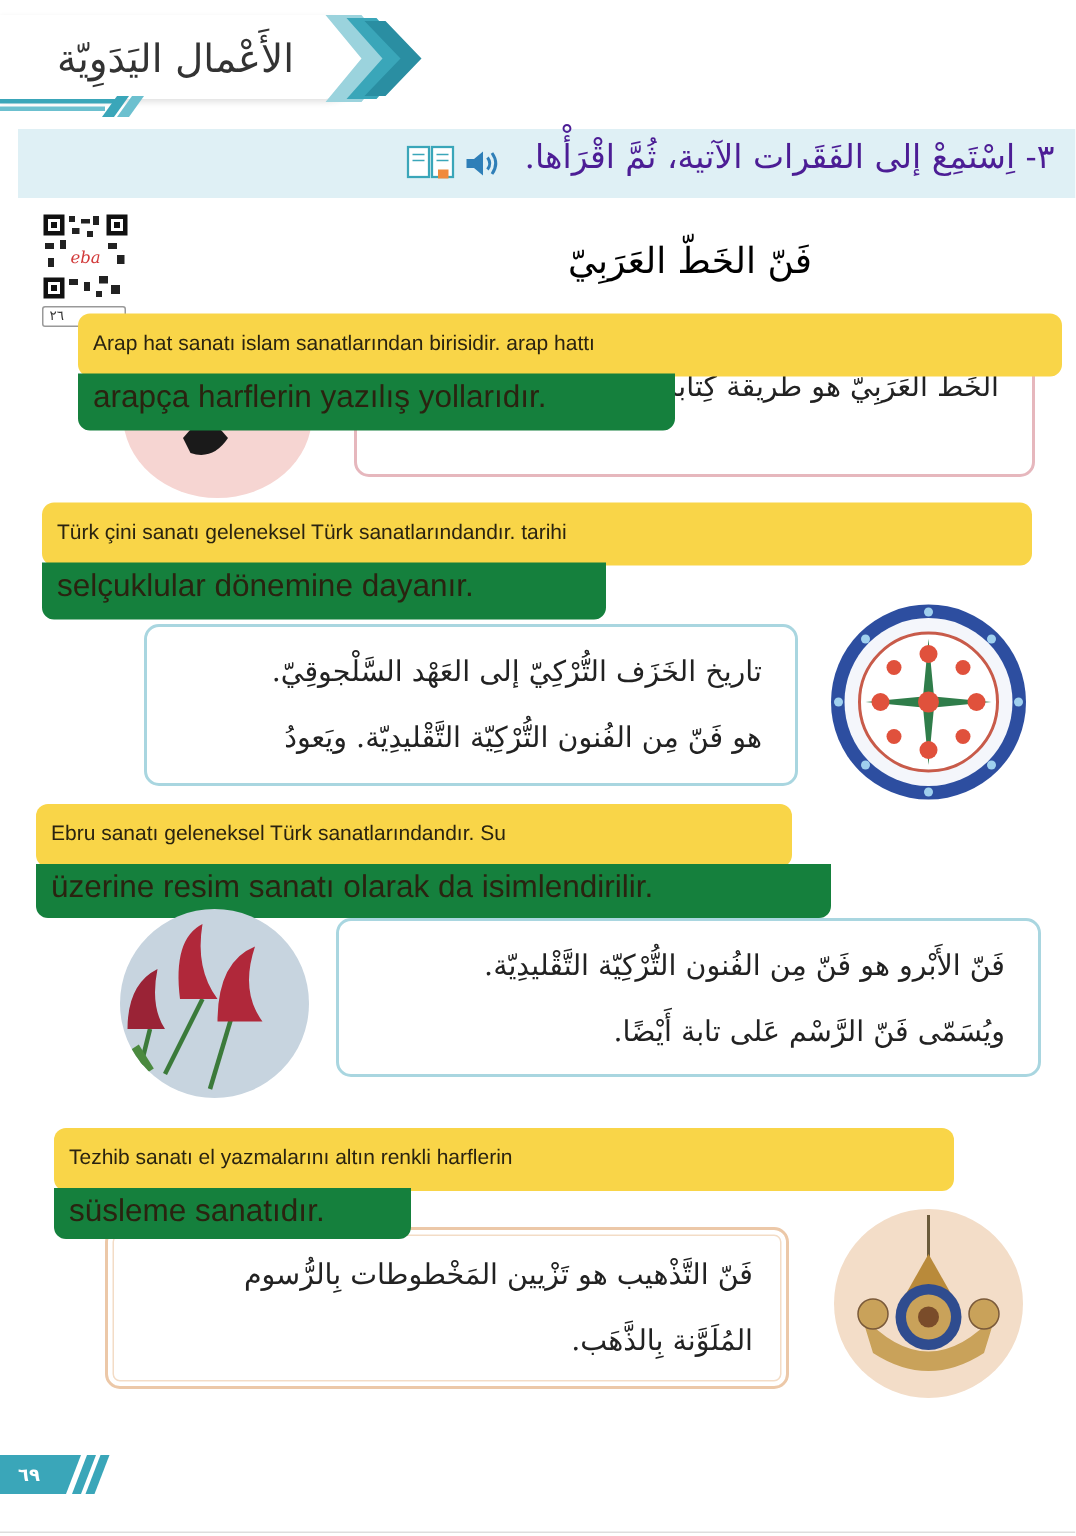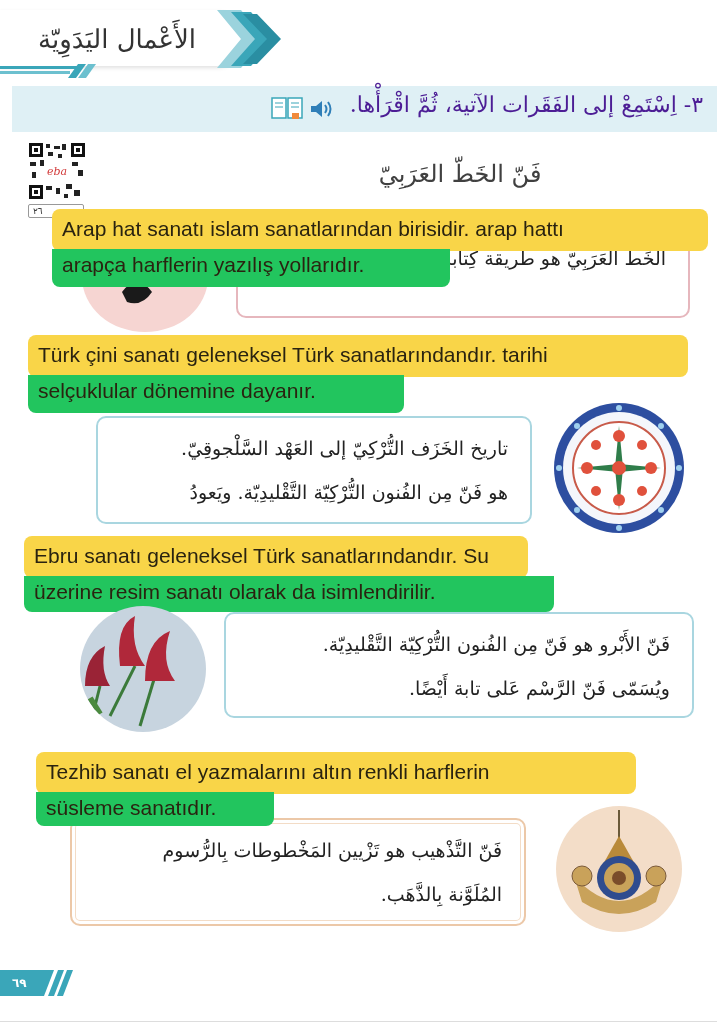--- a/index.html
+++ b/index.html
@@ -36,44 +36,44 @@
   
   .qr { position: absolute; left: 28px; top: 142px; width: 58px; height: 58px; }
   .qr-code-label {
     position: absolute; left: 28px; top: 204px; width: 56px; height: 14px;
     border: 1px solid #999; border-radius: 2px; font-size: 9px; color: #333;
     display: flex; align-items: center; padding-left: 4px;
   }
 
   .section-title {
     position: absolute; left: 360px; top: 160px; width: 200px; text-align: center;
-    direction: rtl; font-family: "DejaVu Serif", serif; font-size: 24px; color: #404040;
+    direction: rtl; font-family: "DejaVu Serif", serif; font-size: 24px; color: #000000;
   }
 
   
   .frame {
     position: absolute; border-radius: 10px; direction: rtl;
     font-family: "DejaVu Serif", serif; font-size: 19px; color: #222;
     padding: 8px 22px; line-height: 44px; background: #fff;
   }
   .frame.red { border: 2px solid #e6b7bd; }
   .frame.blue { border: 2px solid #a9d6e0; }
   .frame.tan { border: 2px solid #ecc8a8; box-shadow: inset 0 0 0 3px #fff, inset 0 0 0 4px #f3dcc6; }
 
   
   .circle-img { position: absolute; border-radius: 50%; overflow: hidden; }
 
   
   .note {
     position: absolute; background: #f9d548; border-radius: 8px;
-    font-family: "Liberation Sans", sans-serif; font-size: 21px; color: #2a2310;
+    font-family: "Liberation Sans", sans-serif; font-size: 14px; color: #2a2310;
     padding: 4px 10px; line-height: 31px;
   }
   .note-line2 {
-    position: absolute; background: #22c55e; border-radius: 0 0 8px 8px;
+    position: absolute; background: #15803d; border-radius: 0 0 8px 8px;
     font-family: "Liberation Sans", sans-serif; font-size: 21px; color: #2a2310;
     padding: 0 10px 4px 10px; line-height: 31px;
   }
 
   
   .page-num-tab { position: absolute; left: 0; top: 966px; width: 76px; height: 34px; }
   .page-num {
     position: absolute; left: 12px; top: 976px; font-size: 12px; color: #fff; font-weight: bold;
   }
   .footer-line { position: absolute; left: 0; top: 1021px; width: 717px; height: 1px; background: #ddd; }

